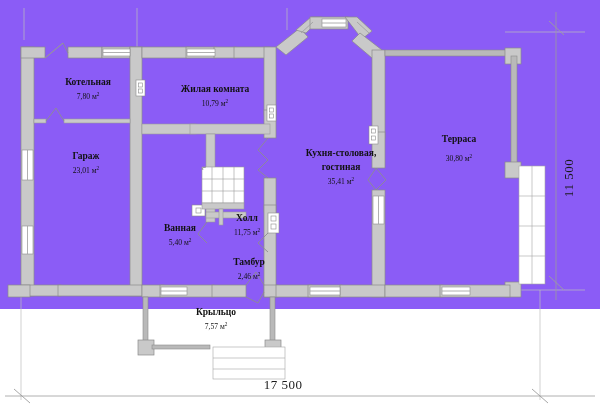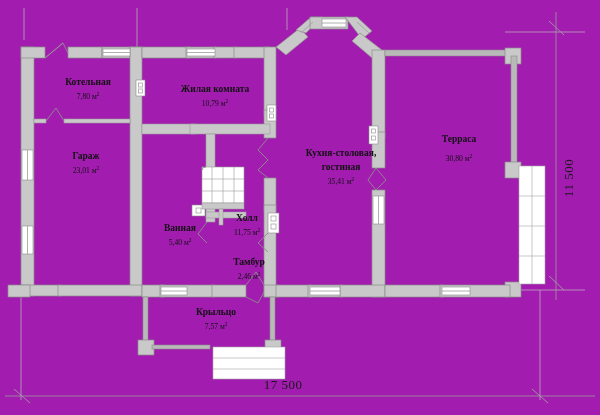--- a/index.html
+++ b/index.html
@@ -9,22 +9,22 @@
   }
   body {
     width: 600px;
     height: 415px;
     overflow: hidden;
     font-family: "Liberation Serif", serif;
   }
   #plan-root {
     position: relative;
     width: 600px;
-    height: 415px;
-    background: #a21caf;
+    height: 309px;
+    background: #8b5cf6;
     text-decoration: underline;
   }
   svg#floorplan {
     display: block;
     width: 600px;
     height: 415px;
   }
   .wall {
     fill: #c9c9c9;
     stroke: #8a8a8a;

